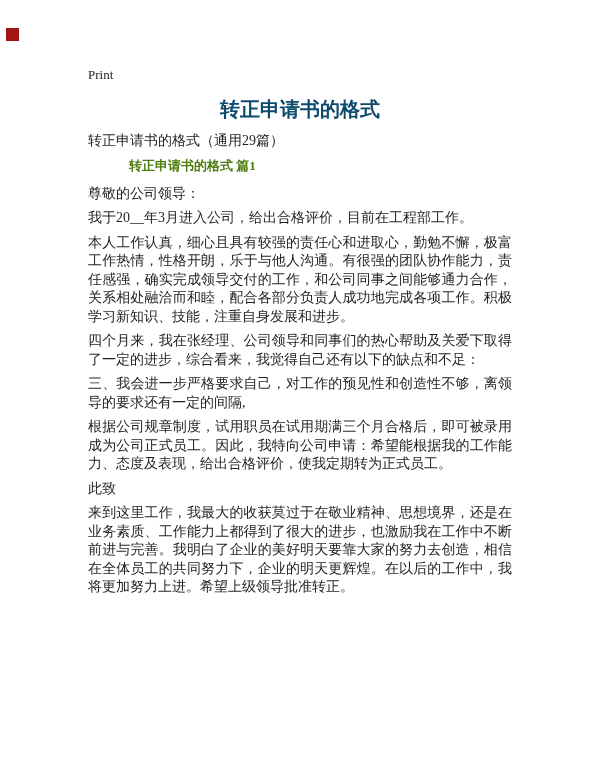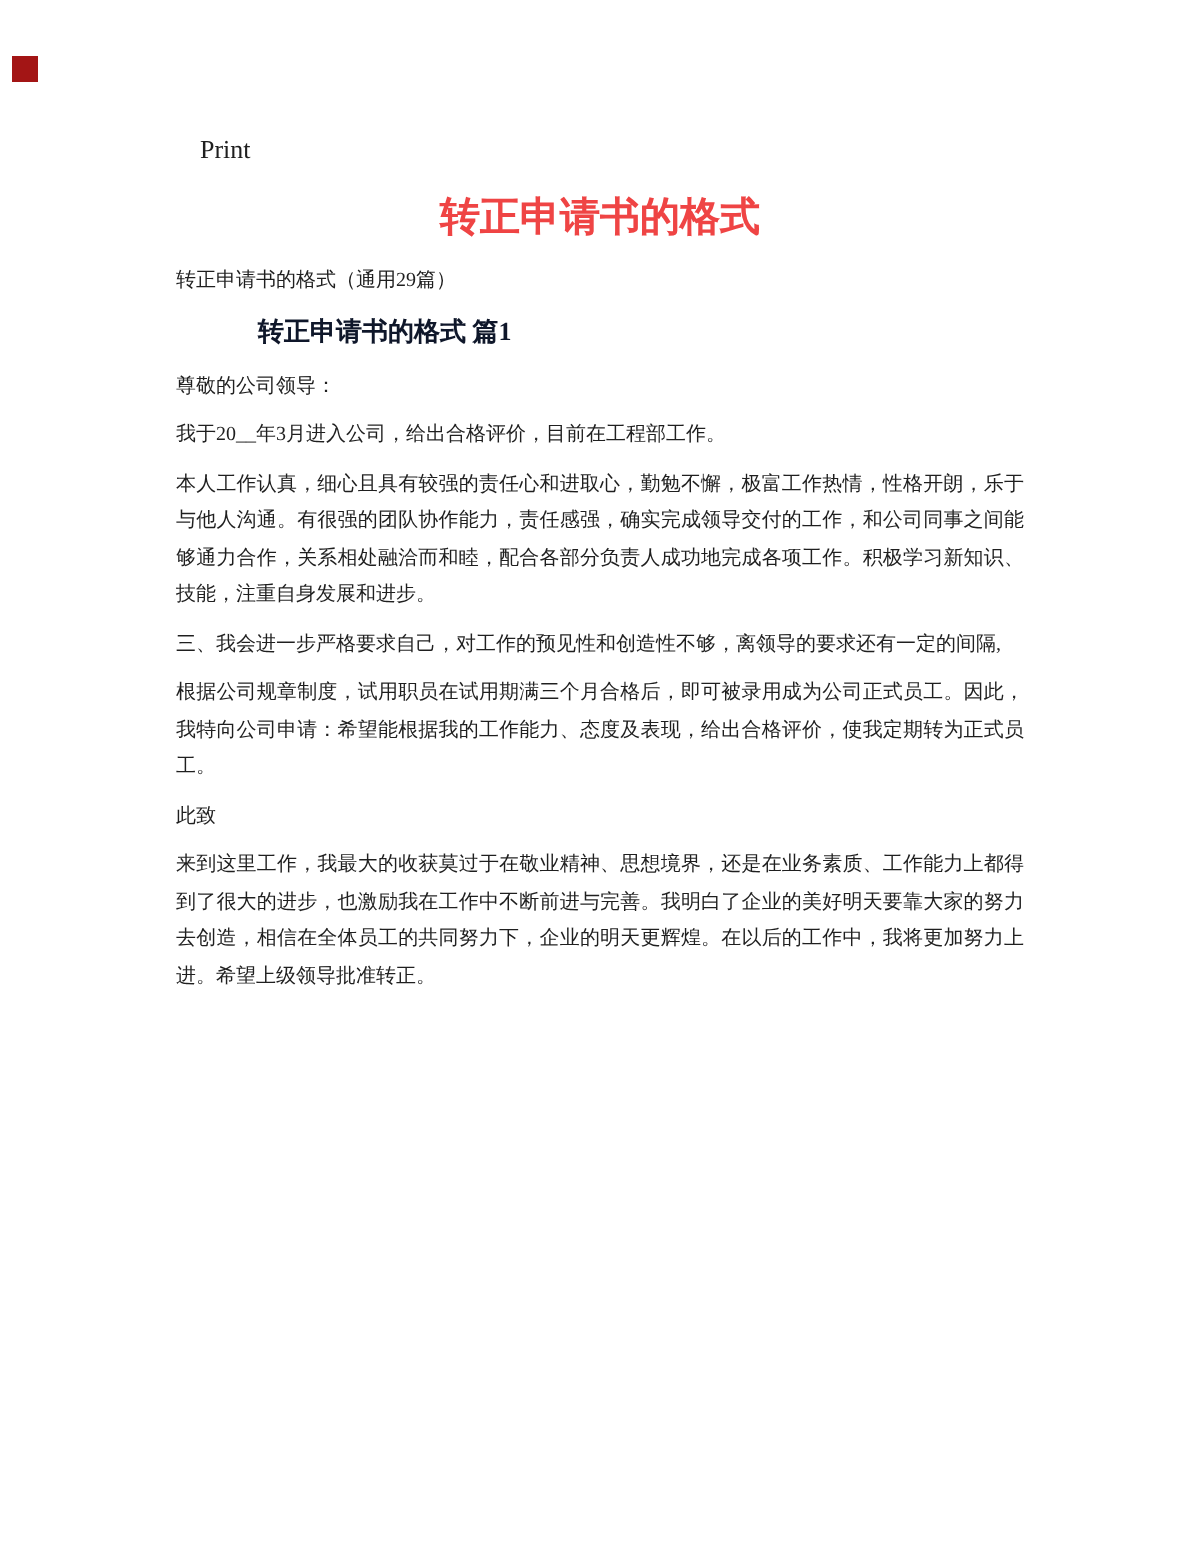--- a/index.html
+++ b/index.html
@@ -18,21 +18,21 @@
   .logo-mark {
     position: absolute;
     left: 6px;
     top: 28px;
     width: 13px;
     height: 13px;
     background: #a31515;
   }
   .print-btn {
     position: absolute;
-    left: 100px;
+    left: 88px;
     top: 68px;
     font-size: 13px;
     line-height: 14px;
     color: #1f1f1f;
     cursor: pointer;
     background: none;
     border: none;
     padding: 0;
     font-family: "Liberation Serif", serif;
   }
@@ -41,38 +41,38 @@
     left: 88px;
     top: 95px;
     width: 424px;
   }
   .doc-title {
     font-size: 20px;
     line-height: 24px;
     font-weight: bold;
     text-align: center;
     margin: 2px 0 11px 0;
-    color: #ef4444;
+    color: #0c4a6e;
   }
   .doc-subtitle {
     font-size: 12.5px;
     line-height: 18px;
     margin: 0 0 14px 0;
     font-weight: normal;
   }
   .section-heading {
     font-size: 13px;
     line-height: 17px;
     font-weight: bold;
     margin: 0 0 11px 0;
-    color: #0f172a;
+    color: #4d7c0f;
     padding-left: 41px;
   }
   .doc p {
-    font-size: 10px;
+    font-size: 14px;
     line-height: 18.5px;
     margin: 0 0 6px 0;
     text-align: justify;
     word-break: break-all;
   }
 </style>
 </head>
 <body>
 
 <div class="logo-mark"></div>
@@ -80,17 +80,18 @@
 <button class="print-btn">Print</button>
 
 <main class="doc">
   <h1 class="doc-title">转正申请书的格式</h1>
   <p class="doc-subtitle">转正申请书的格式（通用29篇）</p>
   <h2 class="section-heading">转正申请书的格式 篇1</h2>
 
   <p>尊敬的公司领导：</p>
   <p>我于20__年3月进入公司，给出合格评价，目前在工程部工作。</p>
   <p>本人工作认真，细心且具有较强的责任心和进取心，勤勉不懈，极富工作热情，性格开朗，乐于与他人沟通。有很强的团队协作能力，责任感强，确实完成领导交付的工作，和公司同事之间能够通力合作，关系相处融洽而和睦，配合各部分负责人成功地完成各项工作。积极学习新知识、技能，注重自身发展和进步。</p>
+  <p>四个月来，我在张经理、公司领导和同事们的热心帮助及关爱下取得了一定的进步，综合看来，我觉得自己还有以下的缺点和不足：</p>
   <p>三、我会进一步严格要求自己，对工作的预见性和创造性不够，离领导的要求还有一定的间隔,</p>
   <p>根据公司规章制度，试用职员在试用期满三个月合格后，即可被录用成为公司正式员工。因此，我特向公司申请：希望能根据我的工作能力、态度及表现，给出合格评价，使我定期转为正式员工。</p>
   <p>此致</p>
   <p>来到这里工作，我最大的收获莫过于在敬业精神、思想境界，还是在业务素质、工作能力上都得到了很大的进步，也激励我在工作中不断前进与完善。我明白了企业的美好明天要靠大家的努力去创造，相信在全体员工的共同努力下，企业的明天更辉煌。在以后的工作中，我将更加努力上进。希望上级领导批准转正。</p>
 </main>
 
 </body></html>

